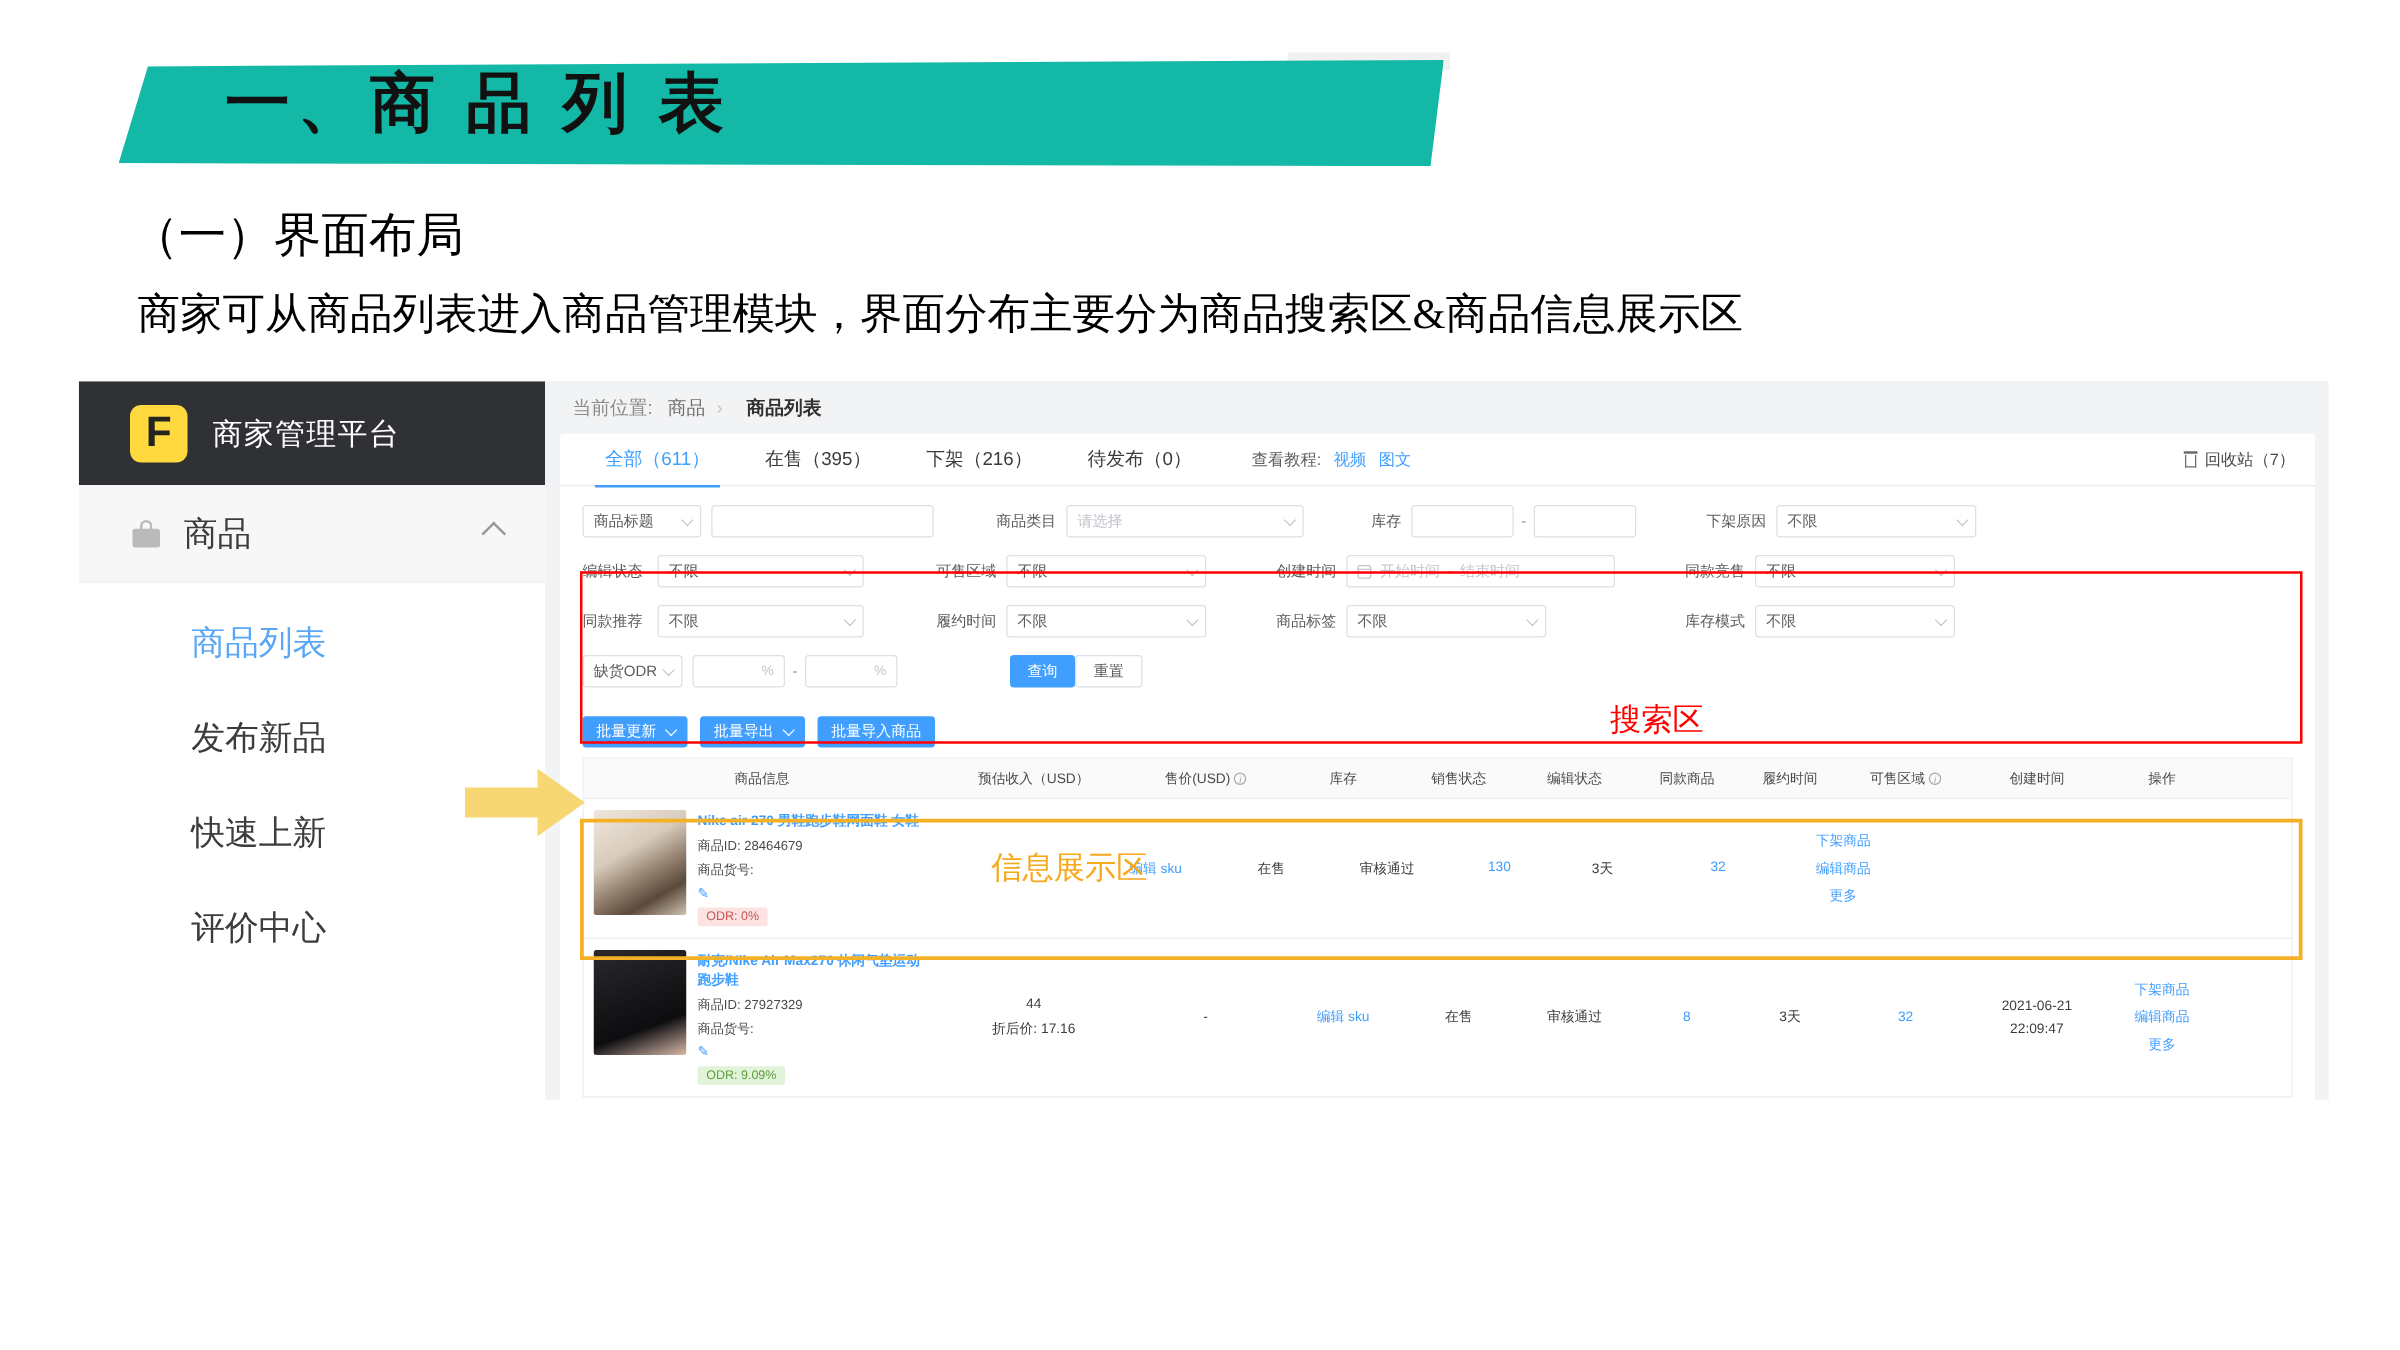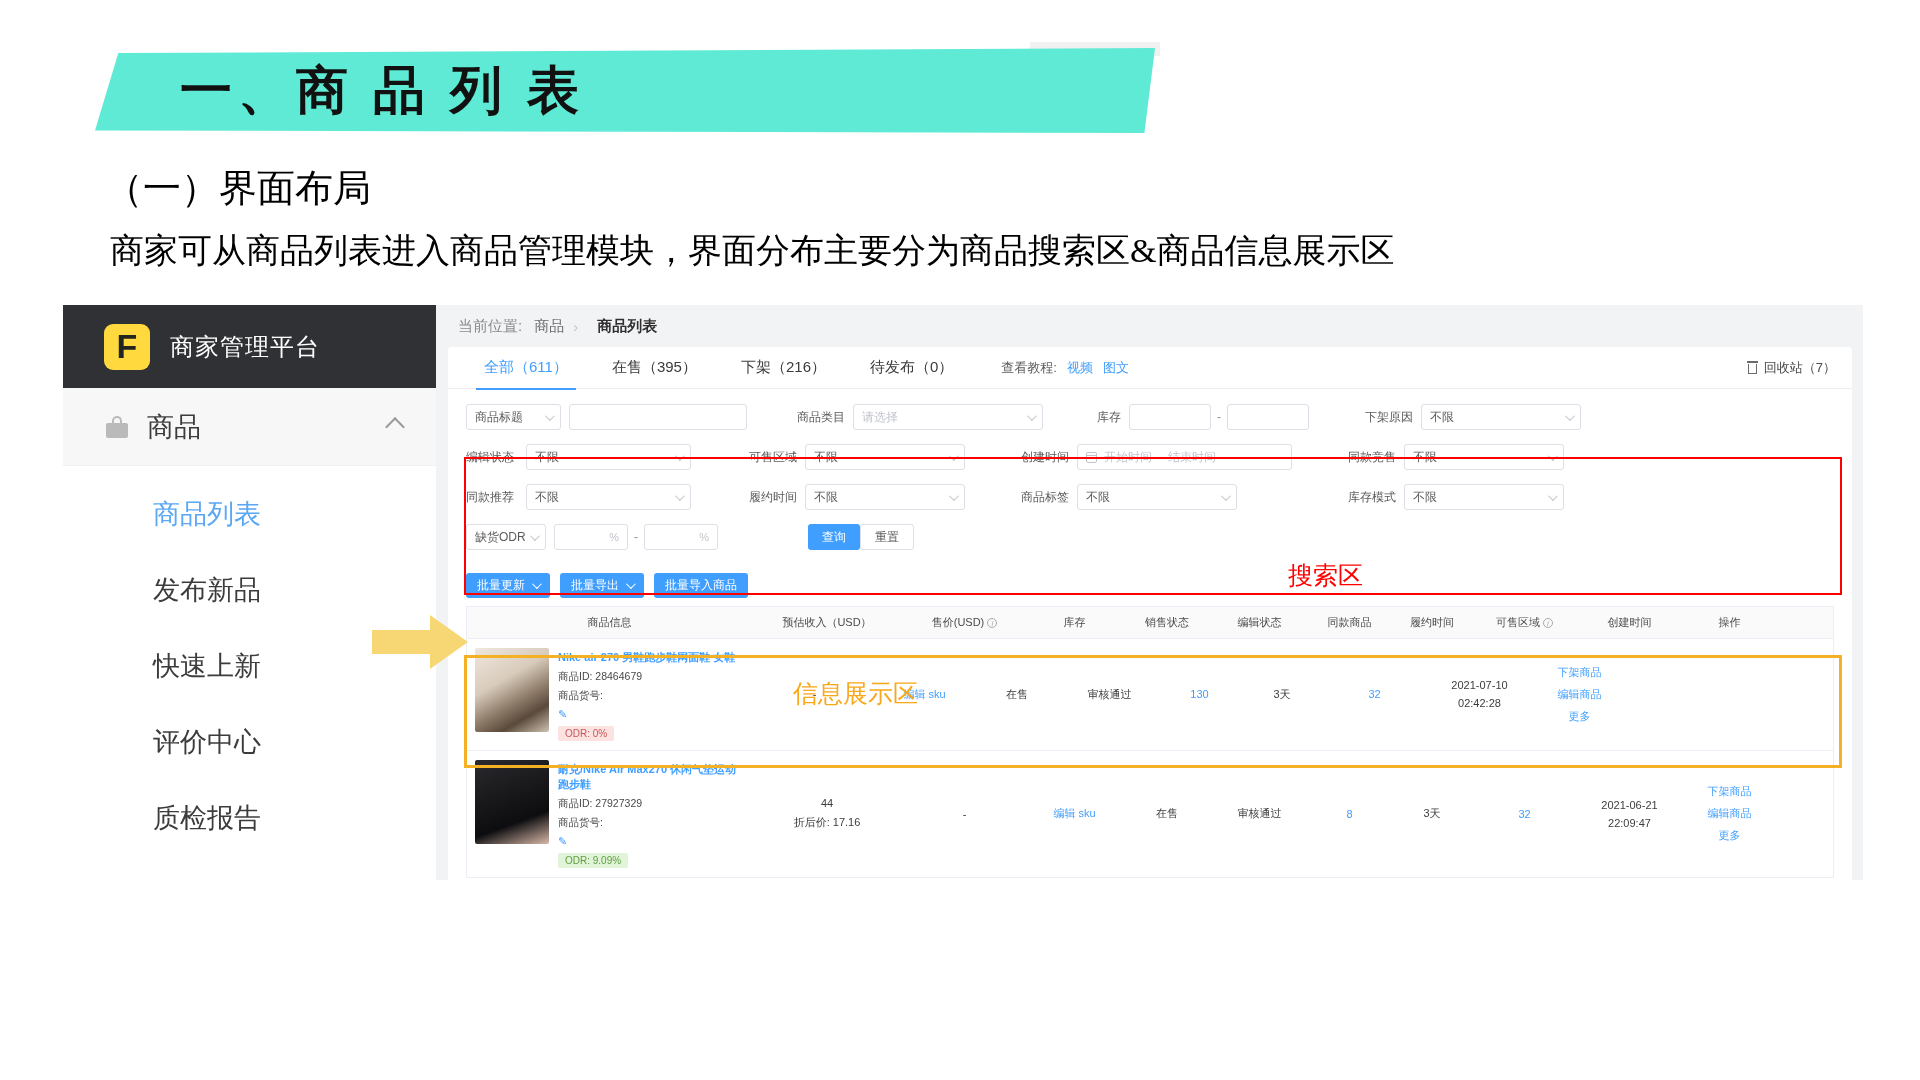--- a/index.html
+++ b/index.html
@@ -7,23 +7,23 @@
   body {
     width:1920px; height:1080px; position:relative;
     background:#ffffff;
     font-family:"Liberation Sans","DejaVu Sans",sans-serif;
     overflow:hidden;
   }
 
   
   .title-banner{
     position:absolute; left:95px; top:48px; width:1060px; height:85px;
-    background:#5eead4;
+    background:#14b8a6;
     clip-path: polygon(2.2% 6%, 100% 0%, 99% 100%, 0% 97%);
-    display:flex; align-items:center;
+    display:flex; align-items:flex-start;
   }
   .title-text{
     position:relative; z-index:2;
     margin-left:85px;
     font-family:"Liberation Serif","DejaVu Serif",serif;
     font-weight:bold; font-size:52px; color:#111; letter-spacing:6px;
     white-space:nowrap;
   }
   .banner-tail{
     position:absolute; left:1030px; top:42px; width:130px; height:14px;
@@ -275,23 +275,20 @@
     </div>
     <div class="side-item">
       <span>发布新品</span>
     </div>
     <div class="side-item">
       <span>快速上新</span>
     </div>
     <div class="side-item">
       <span>评价中心</span>
     </div>
-    <div class="side-item">
-      <span>质检报告</span>
-    </div>
   </div>
 
   <div class="content">
 
     <div class="crumb">
       <span>当前位置:</span>
       <span class="c-node">商品</span>
       <span class="c-sep">›</span>
       <b>商品列表</b>
     </div>
@@ -519,26 +516,20 @@
               </div>
             </div>
           </div>
           <div class="td" style="width:125px;">-</div>
           <div class="td link" style="width:95px;">编辑 sku</div>
           <div class="td" style="width:90px;">在售</div>
           <div class="td" style="width:95px;">审核通过</div>
           <div class="td link" style="width:85px;">130</div>
           <div class="td" style="width:80px;">3天</div>
           <div class="td link" style="width:105px;">32</div>
-          <div class="td" style="width:105px;">
-            <div class="col-stack">
-              <span>2021-07-10</span>
-              <span>02:42:28</span>
-            </div>
-          </div>
           <div class="td" style="width:95px;">
             <div class="op-stack">
               <span>下架商品</span>
               <span>编辑商品</span>
               <span>更多</span>
             </div>
           </div>
         </div>
 
         <div class="trow">

